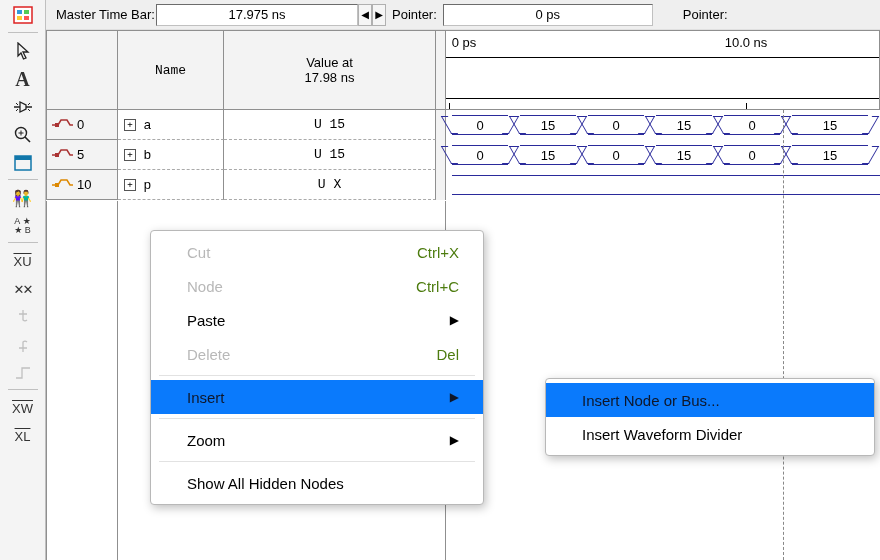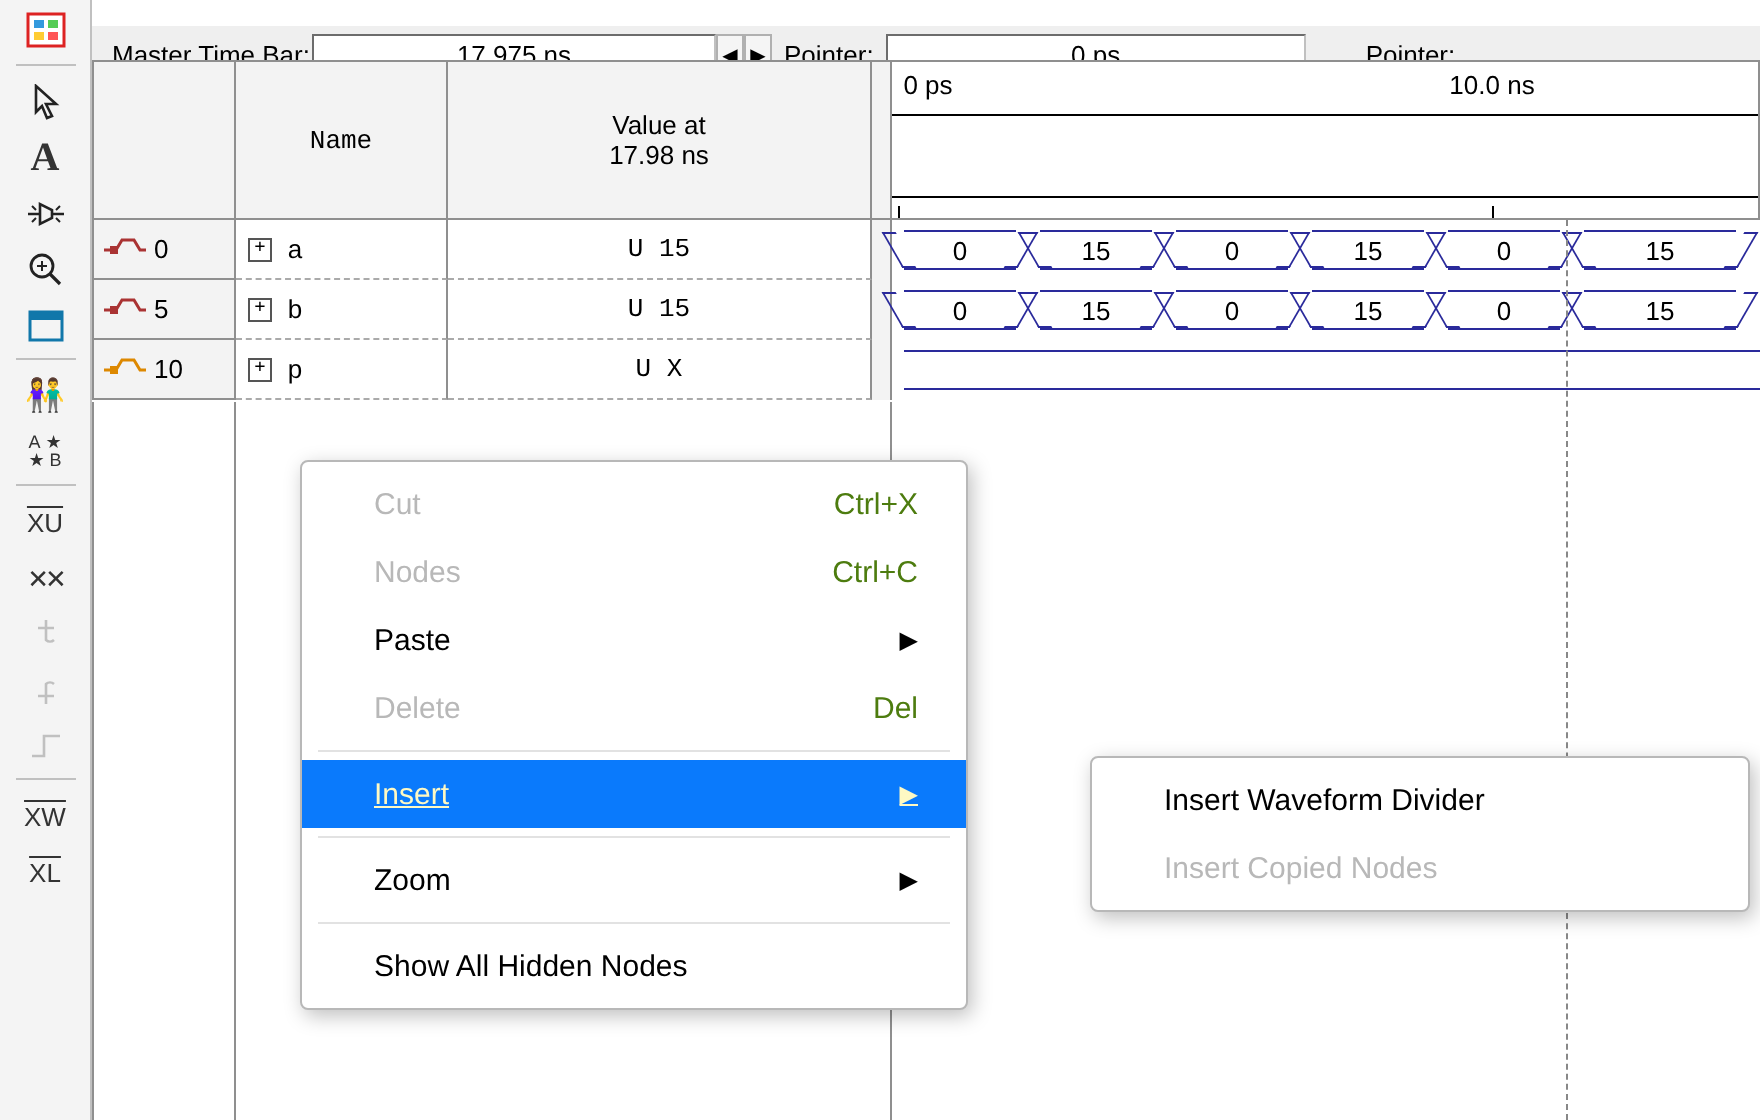--- a/index.html
+++ b/index.html
@@ -1,19 +1,19 @@
 <!DOCTYPE html>
 <html><head>
 <meta charset="utf-8">
 <style>
   * { box-sizing: border-box; font-family: "Microsoft YaHei", sans-serif; }
   body { margin: 0; background: #fff; width: 880px; height: 560px; overflow: hidden; font-size: 13px; color: #000; }
 
   
-  .topbar { position: absolute; left: 46px; top: 0; right: 0; height: 30px; display: flex; align-items: center; border-bottom: 1px solid #e0e0e0; background: #efefef; margin-top: 13px; }
+  .topbar { position: absolute; left: 46px; top: 0; right: 0; height: 30px; display: flex; align-items: center; border-bottom: 1px solid #e0e0e0; background: #efefef; }
   .topbar .label { width: 110px; padding-left: 10px; }
   .topbar .val-box { background: #fff; border: 1px inset #c0c0c0; height: 22px; display: flex; align-items: center; justify-content: center; font-family: "Courier New", monospace; }
   .val-master { width: 202px; }
   .spin { display: flex; }
   .spin .arrow { width: 14px; height: 22px; border: 1px solid #b0b0b0; background: #f5f5f5; display: flex; align-items: center; justify-content: center; font-size: 10px; }
   .pointer-label { margin-left: 6px; margin-right: 6px; }
   .val-pointer { width: 210px; }
   .interval-label { margin-left: 30px; }
 
   
@@ -66,21 +66,21 @@
   .below .b2 { position: absolute; left: 390px; top: 0; bottom: 0; width: 10px; border-right: 1px solid #8f8f8f; }
 
   
   .ctxmenu { position: absolute; background: #fff; border: 1px solid #b8b8b8; box-shadow: 2px 3px 10px rgba(0,0,0,.25); padding: 4px 0; }
   .ctxmenu.main { left: 150px; top: 230px; width: 334px; border-radius: 4px; }
   .ctxmenu.sub { left: 545px; top: 378px; width: 330px; border-radius: 4px; }
   .mi { height: 34px; display: flex; align-items: center; padding: 0 24px 0 36px; font-size: 15px; justify-content: space-between; }
   .mi .shortcut { color: #888; }
   .mi.disabled { color: #b8b8b8; }
   .mi.disabled .shortcut { color: #4d7c0f; }
-  .mi.sel { background: #0a7afc; color: #fef9c3; text-decoration: underline; }
+  .mi.sel { background: #0a7afc; color: #0f172a; }
   .mi .arrow { font-size: 12px; }
   .mdivider { height: 1px; background: #e2e2e2; margin: 4px 8px; }
 </style>
 </head>
 <body>
 
 <div class="leftbar">
   <div class="tool first">
     <svg width="20" height="18">
         <rect x="1" y="1" width="18" height="16" fill="#fff" stroke="#d22" stroke-width="1.5"></rect>
@@ -259,21 +259,21 @@
   <div class="b1"></div>
     <div class="b2"></div>
 </div>
 
 <div class="ctxmenu main">
   <div class="mi disabled">
       <span>Cut</span>
       <span class="shortcut">Ctrl+X</span>
     </div>
   <div class="mi disabled">
-      <span>Nodes</span>
+      <span>Node</span>
       <span class="shortcut">Ctrl+C</span>
     </div>
   <div class="mi">
       <span>Paste</span>
       <span class="arrow">▶</span>
     </div>
   <div class="mi disabled">
       <span>Delete</span>
       <span class="shortcut">Del</span>
     </div>
@@ -287,19 +287,19 @@
       <span>Zoom</span>
       <span class="arrow">▶</span>
     </div>
   <div class="mdivider"></div>
   <div class="mi">
       <span>Show All Hidden Nodes</span>
     </div>
 </div>
 
 <div class="ctxmenu sub">
+  <div class="mi sel">
+      <span>Insert Node or Bus...</span>
+    </div>
   <div class="mi">
       <span>Insert Waveform Divider</span>
     </div>
-  <div class="mi disabled">
-      <span>Insert Copied Nodes</span>
-    </div>
 </div>
 
 </body></html>

